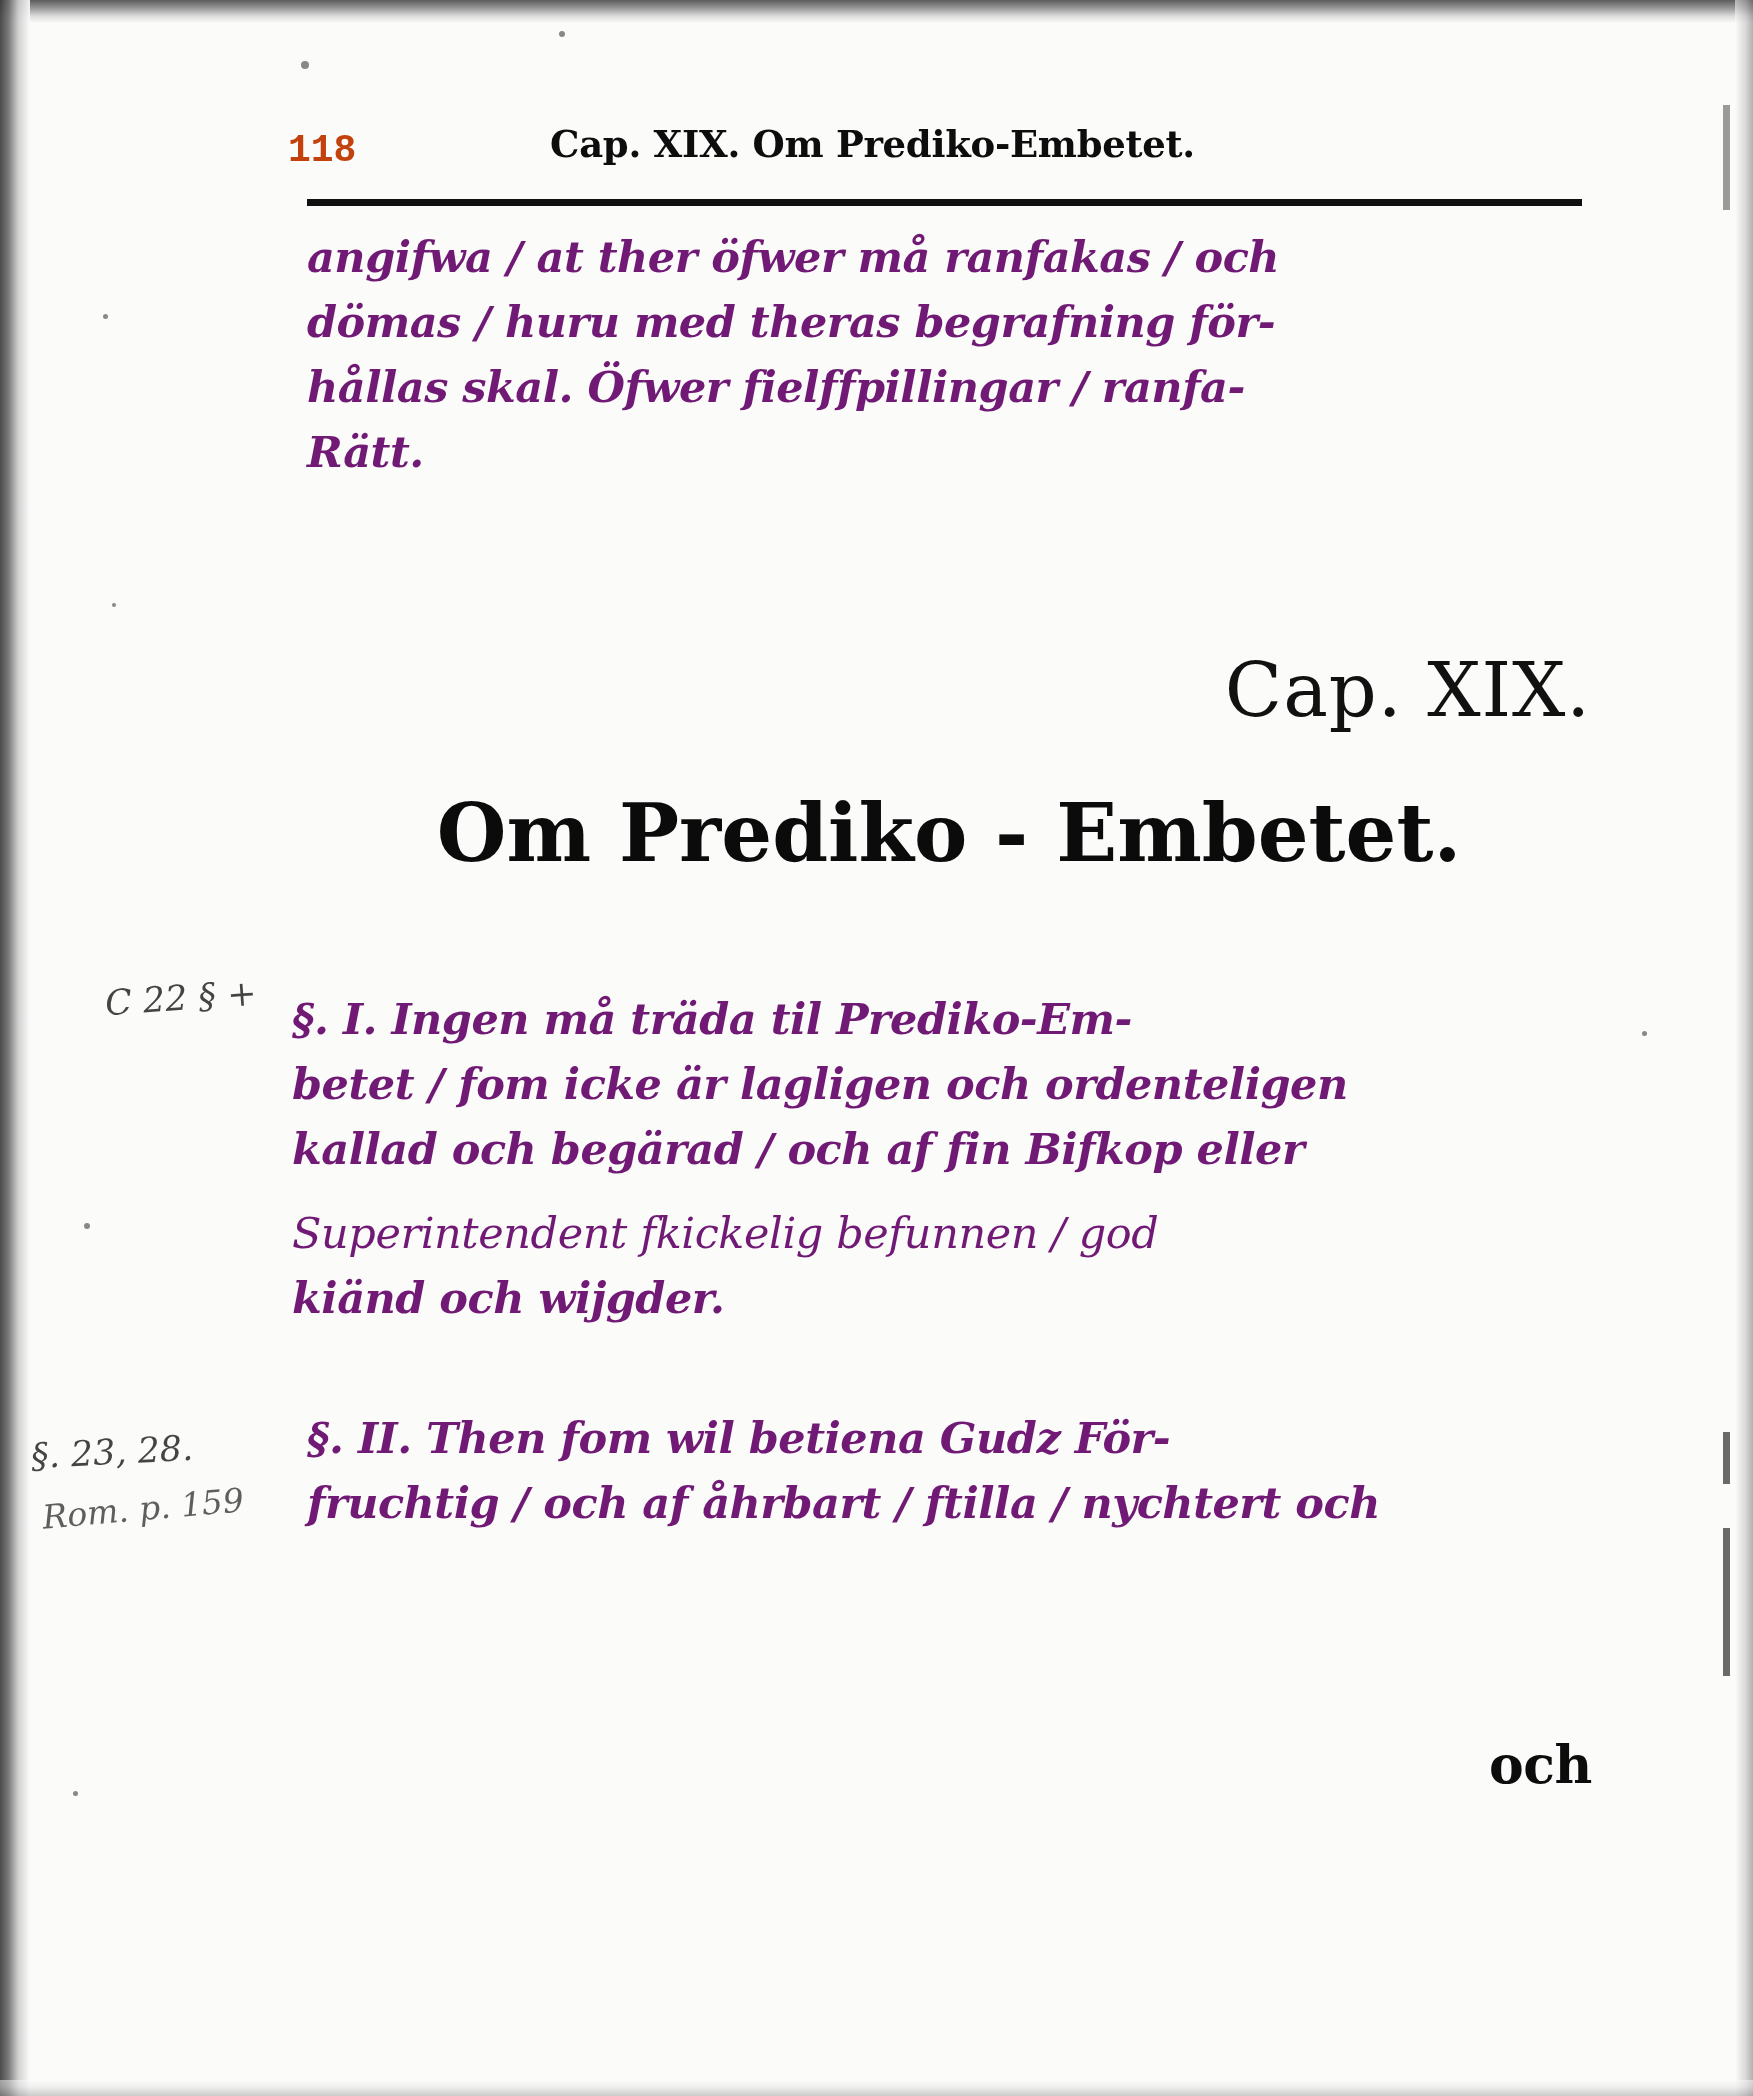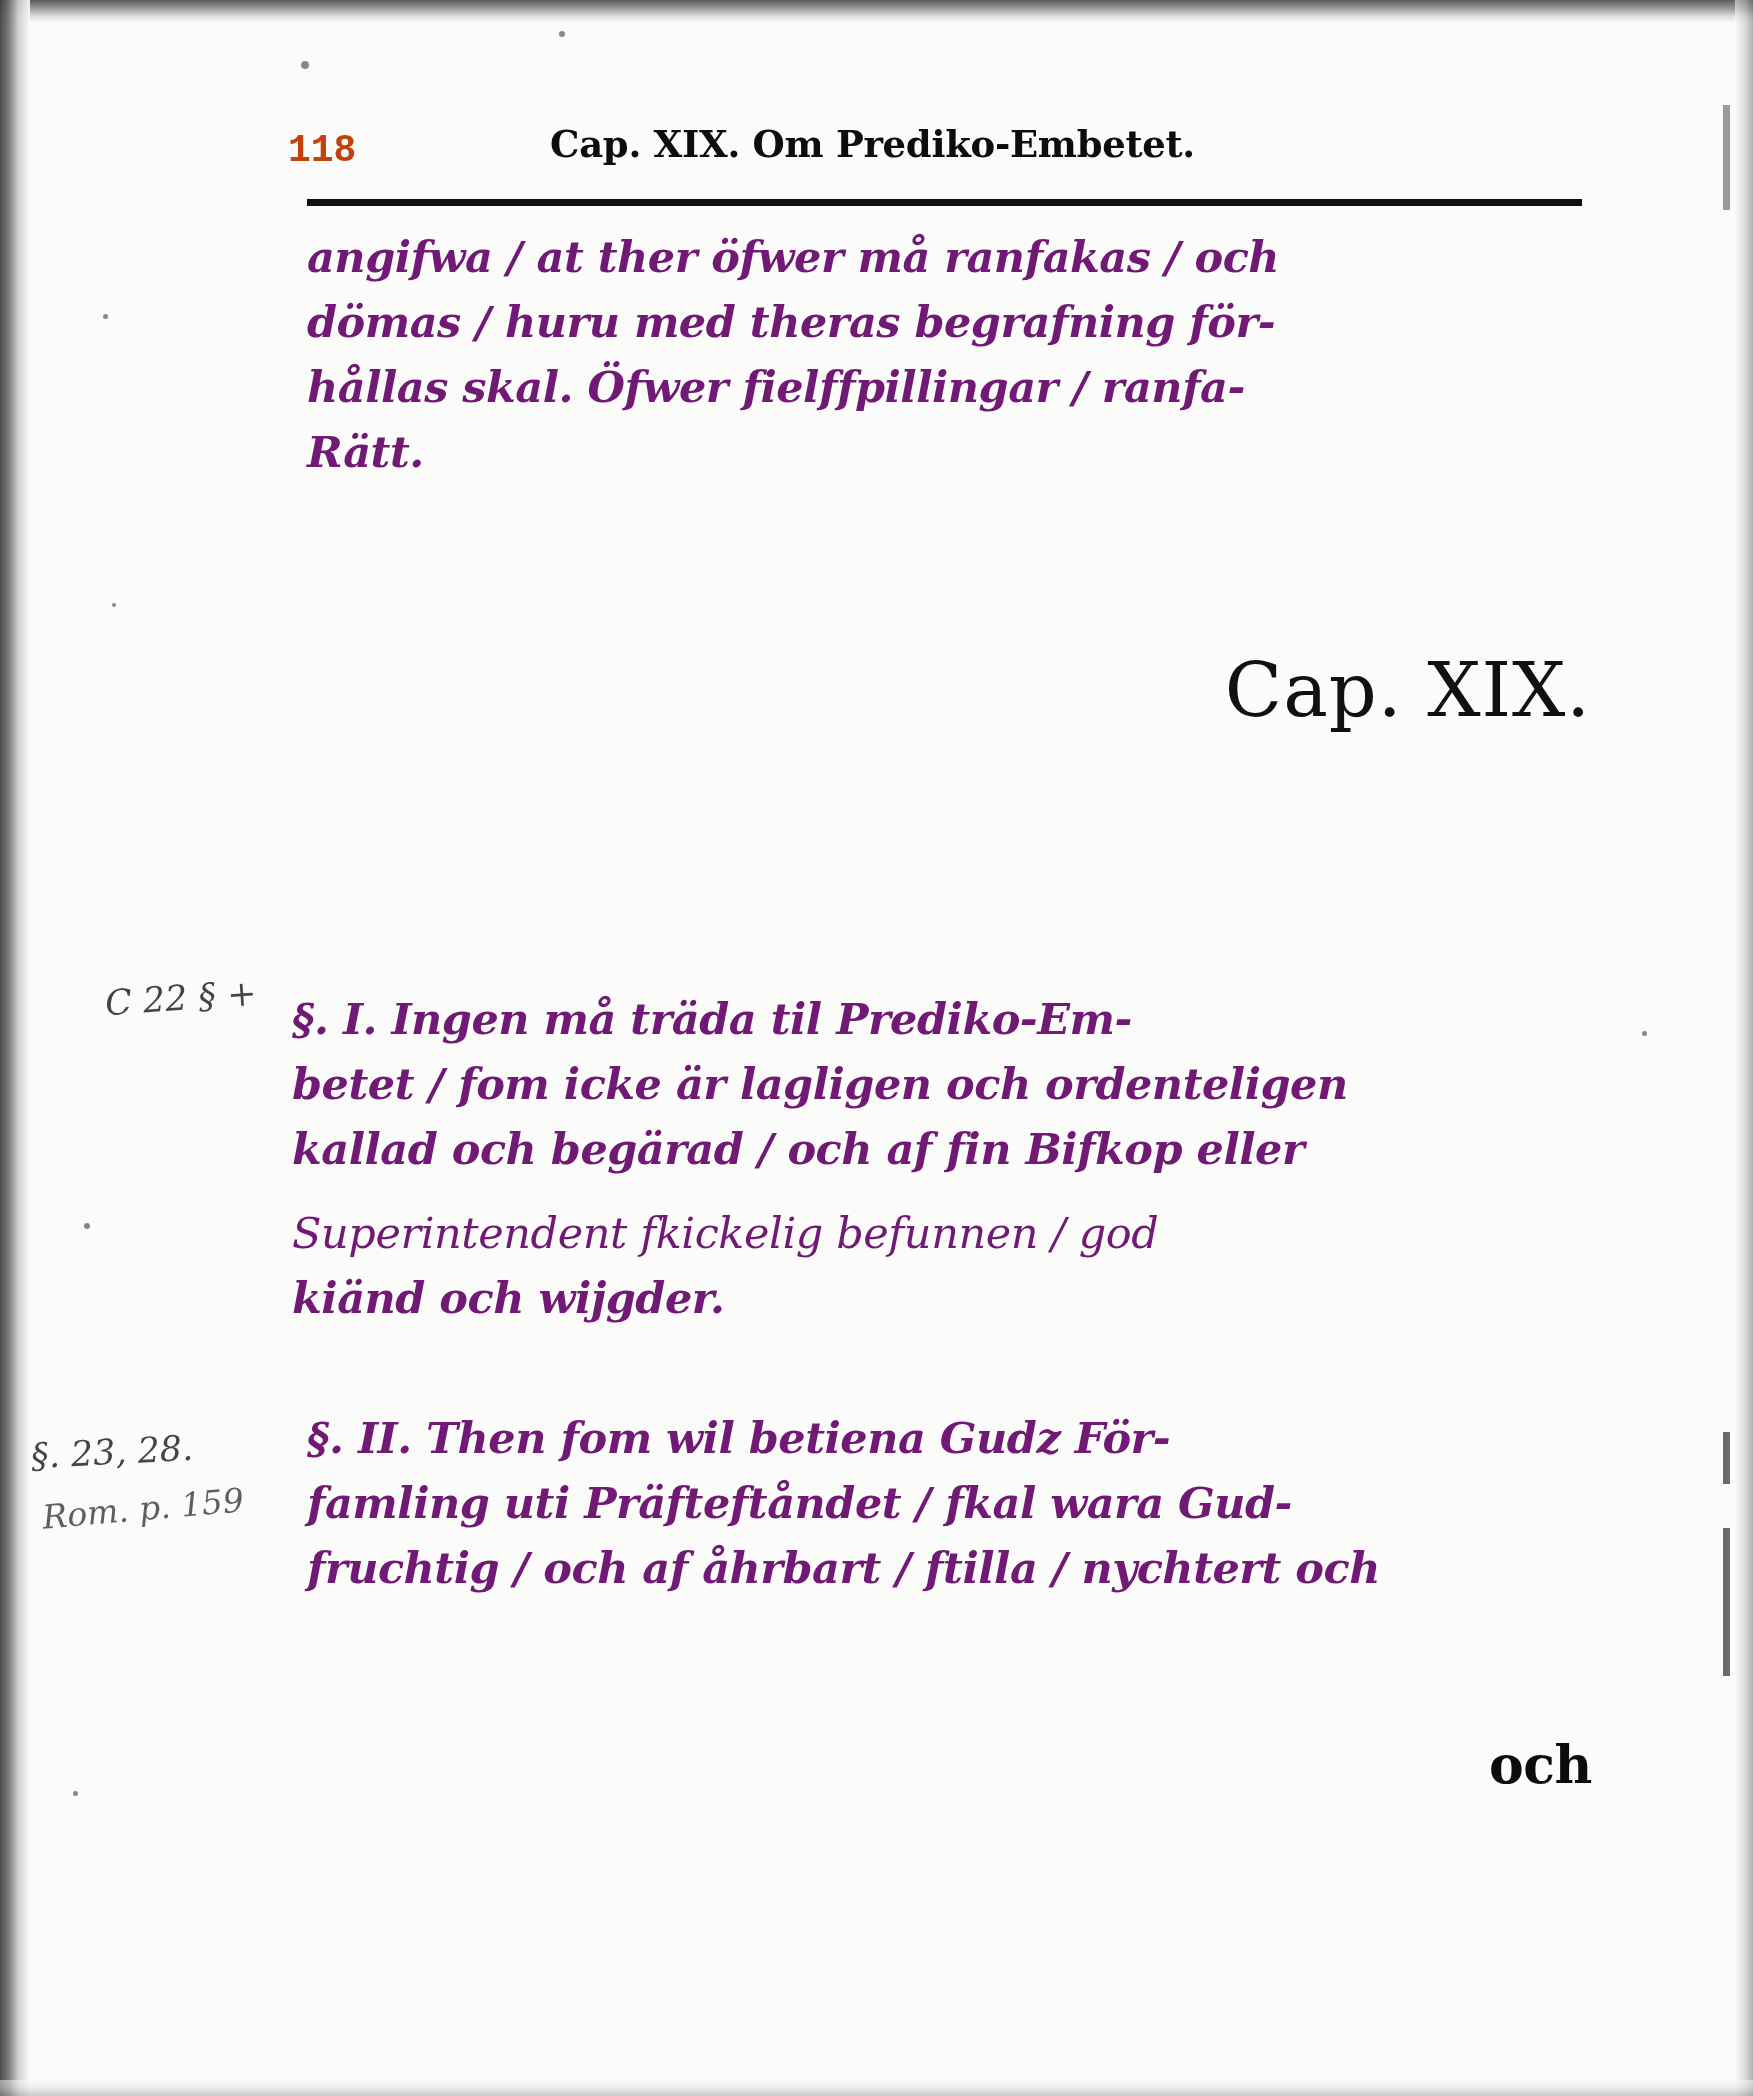--- a/index.html
+++ b/index.html
@@ -239,32 +239,32 @@
   <div id="rule"></div>
 
   <div id="para-top" class="body-para fraktur">
     <span class="line">angifwa /   at ther öfwer må ranfakas / och</span>
     <span class="line">dömas /  huru med theras begrafning för-</span>
     <span class="line">hållas skal.      Öfwer fielffpillingar /   ranfa-</span>
     <span class="line">Rätt.</span>
   </div>
 
   <div id="chapter-num">Cap. XIX.</div>
+  <div id="chapter-title" class="fraktur">Om Prediko - Embetet.</div>
 
   <div id="para-1" class="body-para fraktur">
     <span class="line">§. I.     Ingen må träda til Prediko-Em-</span>
     <span class="line">betet /  fom icke är lagligen och ordenteligen</span>
     <span class="line">kallad och begärad /  och  af fin Bifkop eller</span>
     <span class="line roman-inline">Superintendent  fkickelig  befunnen /   god</span>
     <span class="line">kiänd och wijgder.</span>
   </div>
 
   <div id="para-2" class="body-para fraktur">
     <span class="line">§. II.     Then fom wil betiena Gudz För-</span>
-    <span class="line">famling uti Präfteftåndet / fkal wara Gud-</span>
     <span class="line">fruchtig / och af åhrbart / ftilla / nychtert och</span>
   </div>
 
   <div id="catchword" class="fraktur">och</div>
 
   <div id="margin-note-1" class="marginalia">C 22 § +</div>
   <div id="margin-note-2" class="marginalia">§. 23, 28.</div>
   <div id="margin-note-3" class="marginalia">Rom. p. 159</div>
 
 </div>

